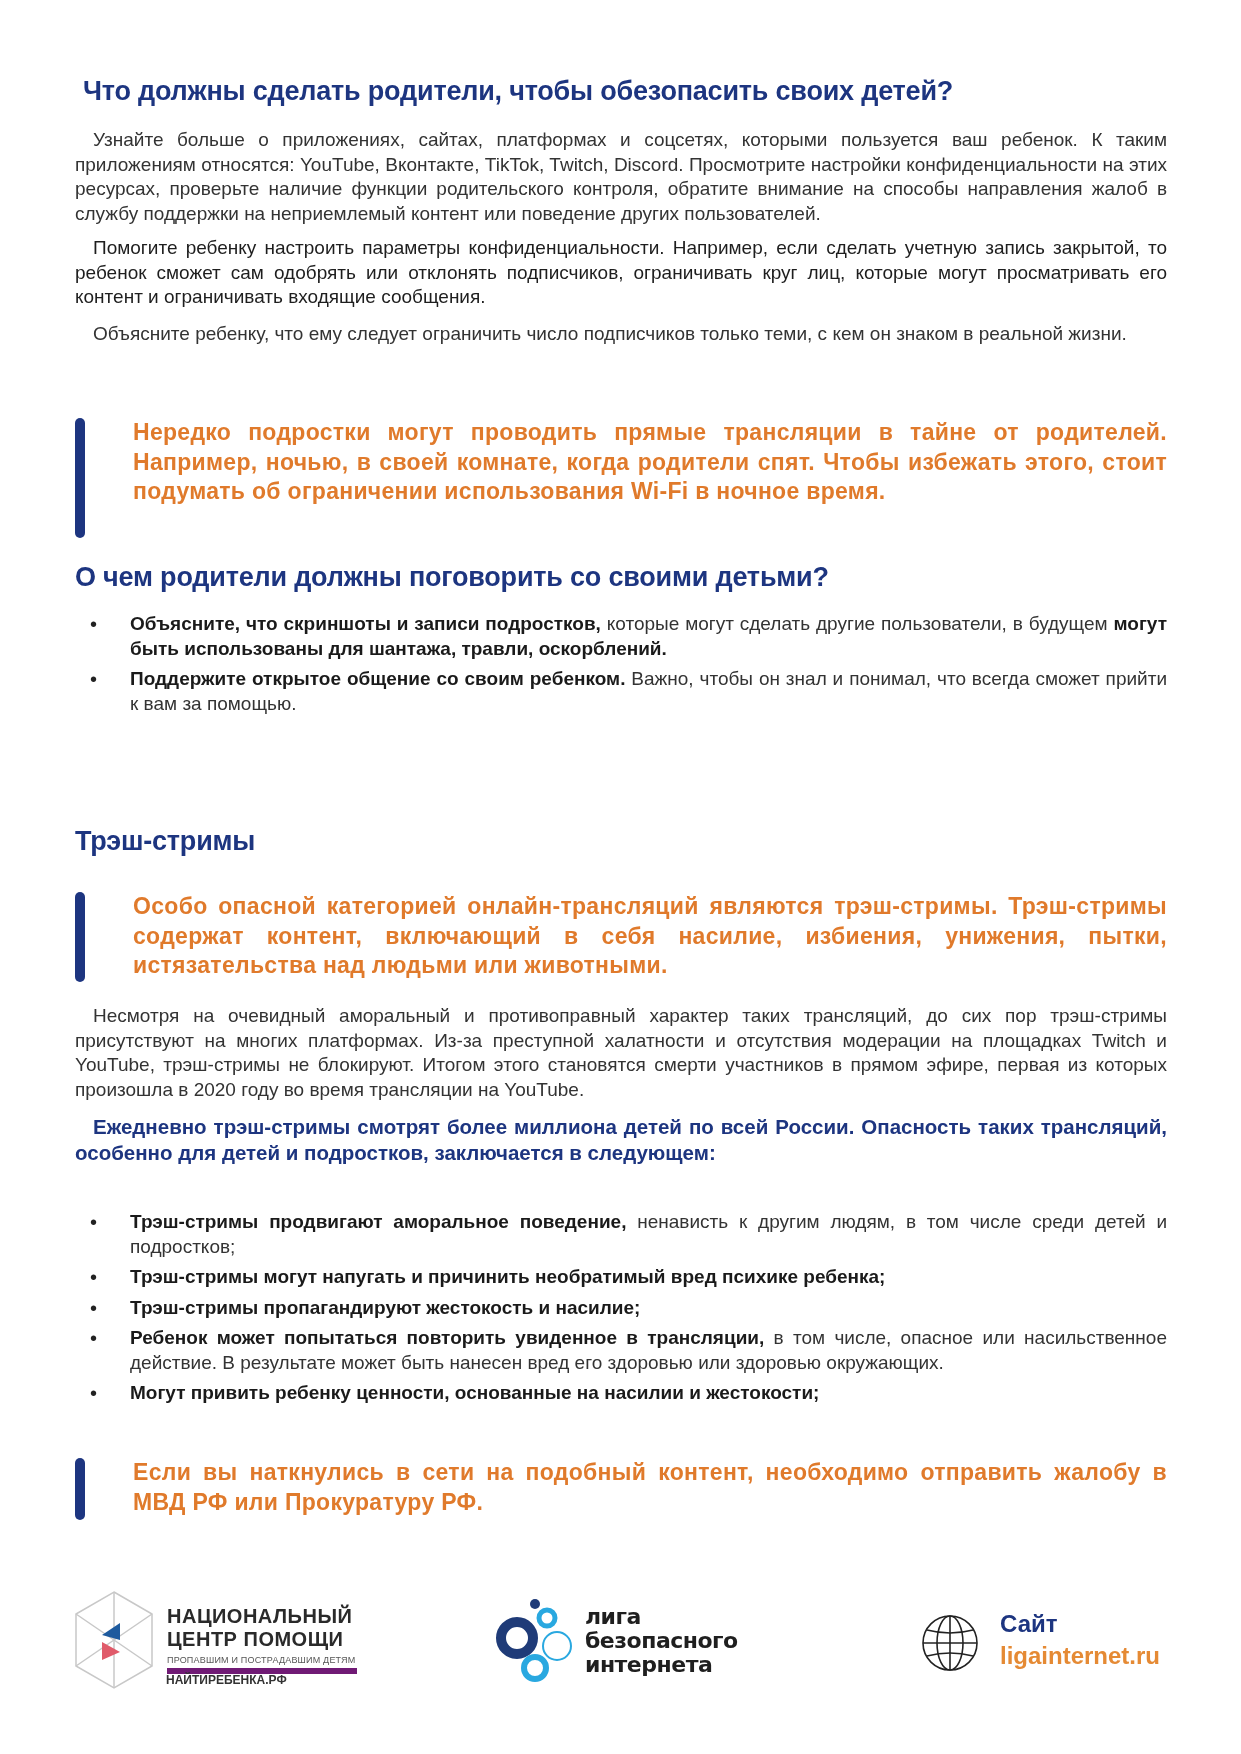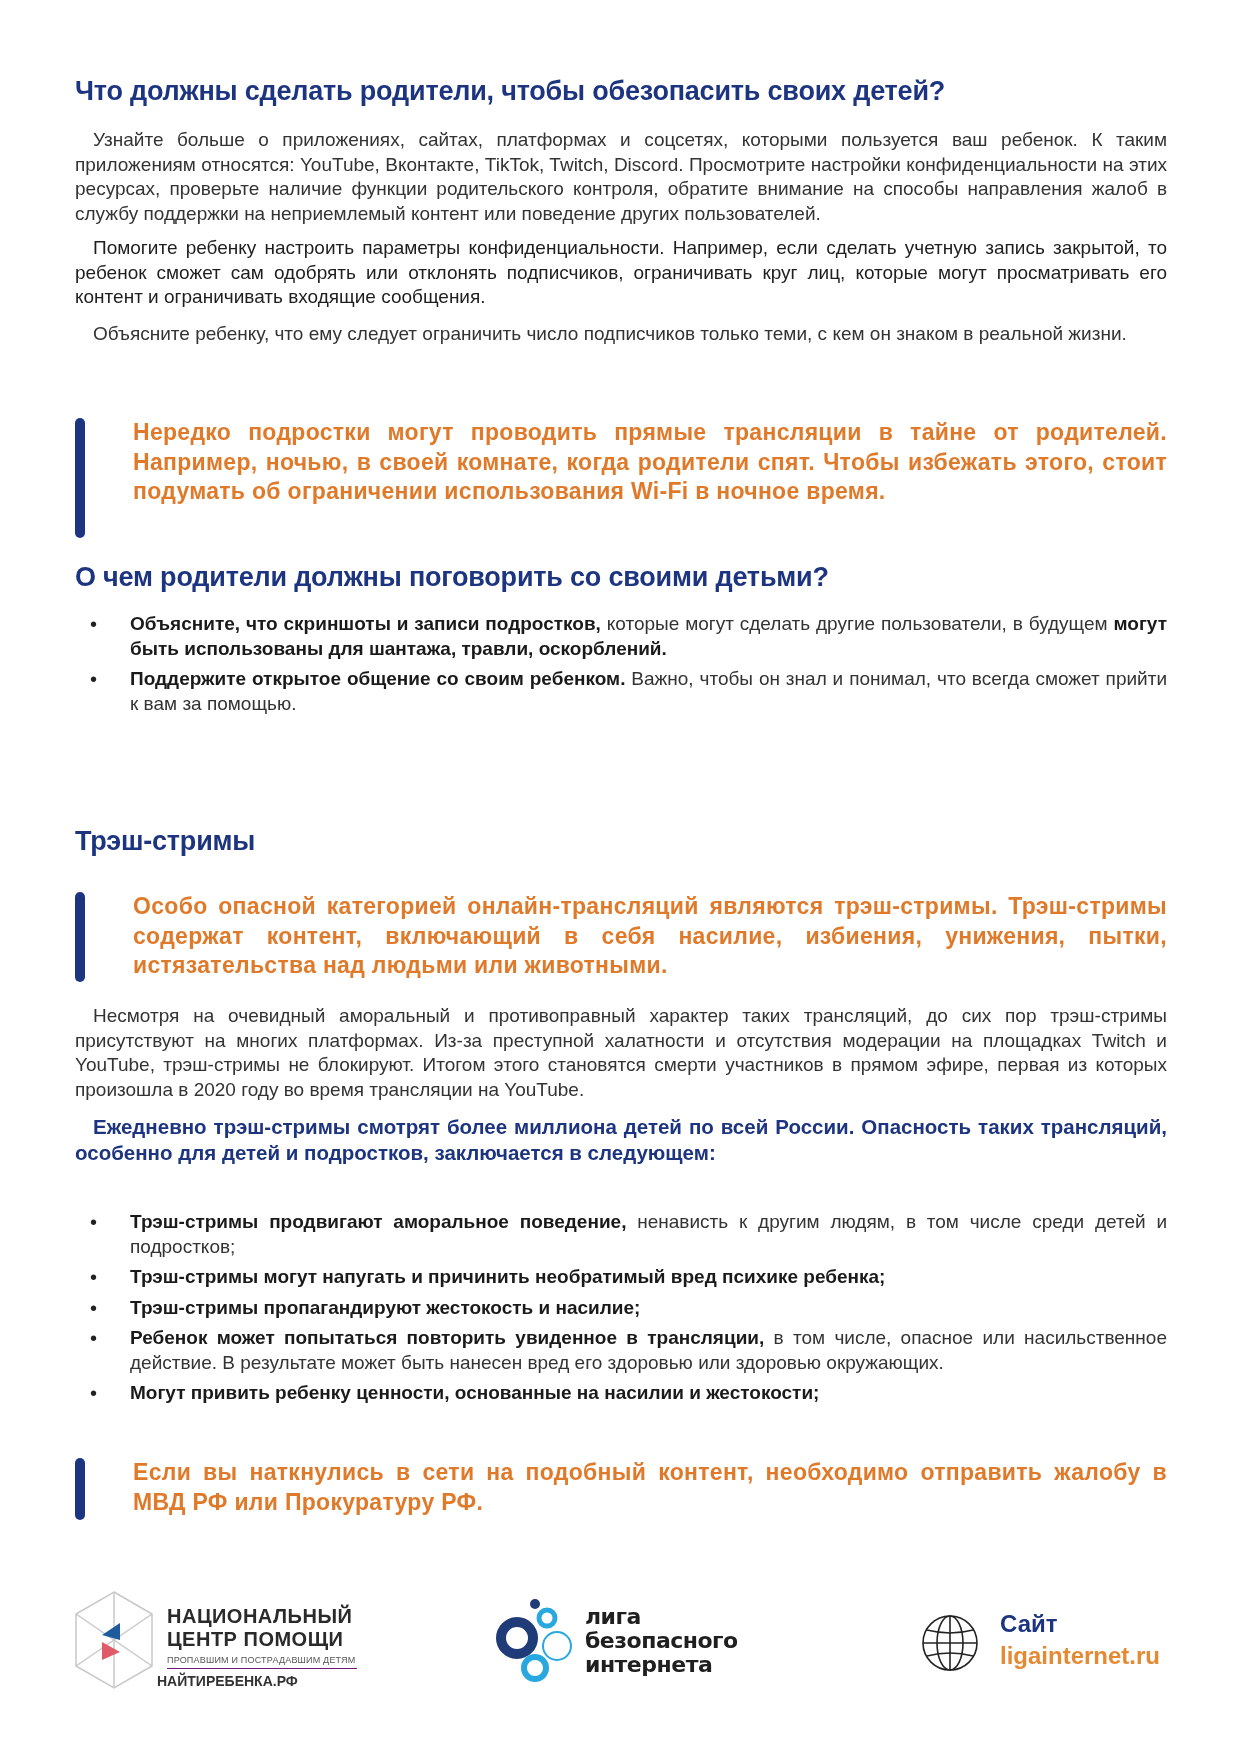--- a/index.html
+++ b/index.html
@@ -5,21 +5,21 @@
     html, body { margin: 0; padding: 0; background: #ffffff; }
     body {
       width: 1241px; height: 1754px; position: relative; overflow: hidden;
       font-family: "Liberation Sans", "DejaVu Sans", sans-serif;
       color: #2b2b2b;
     }
     .page { position: absolute; left: 75px; top: 0; width: 1092px; }
     h2 {
       margin: 0; color: #1d3580; font-weight: 700; font-size: 27px; letter-spacing: -0.2px;
     }
-    .h-main { position: absolute; top: 76px; left: 0; }
+    .h-main { position: absolute; top: 76px; left: 8px; }
     .p {
       font-size: 19px; line-height: 24.5px; text-align: justify; margin: 0;
       text-indent: 18px; color: #333;
     }
     .p.dark { color: #1e1e1e; }
     .callout {
       position: absolute; left: 0; width: 1092px;
     }
     .callout .bar {
       position: absolute; left: 0; top: 0; bottom: 0; width: 10px;
@@ -38,22 +38,22 @@
       content: "•"; position: absolute; left: 15px; top: 0; color: #222; font-size: 20px;
     }
     ul.bullets li b { color: #1a1a1a; font-weight: 700; }
     .emph-blue {
       color: #1d3580; font-weight: 700; font-size: 20.5px; line-height: 26px;
       text-indent: 18px; text-align: justify; margin: 0;
     }
     .footer { position: absolute; top: 1575px; left: 0; width: 1081px; height: 120px; }
     .logo1 { position: absolute; left: 72px; top: 10px; width: 290px; height: 110px; }
     .logo1 .title { position: absolute; left: 95px; top: 20px; font-weight: 700; font-size: 20px; line-height: 23px; color: #2a2a2a; letter-spacing: 0.5px; }
-    .logo1 .sub { position: absolute; left: 95px; top: 70px; font-size: 9px; color: #555; border-bottom: 1px solid #701a75; padding-bottom: 3px; width: 190px; letter-spacing: 0.2px; }
-    .logo1 .url { position: absolute; left: 85px; top: 88px; font-size: 14px; font-weight: 700; color: #333; }
+    .logo1 .sub { position: absolute; left: 95px; top: 70px; font-size: 9px; color: #555; border-bottom: 6px solid #701a75; padding-bottom: 3px; width: 190px; letter-spacing: 0.2px; }
+    .logo1 .url { position: absolute; left: 94px; top: 88px; font-size: 12px; font-weight: 700; color: #333; }
     .logo2 { position: absolute; left: 495px; top: 10px; width: 260px; height: 110px; }
     .logo2 .txt { position: absolute; left: 90px; top: 20px; font-family: "DejaVu Sans", sans-serif; font-weight: 700; font-size: 22px; line-height: 24px; color: #1f1f1f; letter-spacing: -0.5px; }
     .logo3 { position: absolute; left: 920px; top: 10px; width: 260px; height: 110px; }
     .logo3 .site { position: absolute; left: 80px; top: 25px; font-weight: 700; font-size: 24px; color: #1d3580; }
     .logo3 .link { position: absolute; left: 80px; top: 57px; font-weight: 700; font-size: 24px; color: #e58a34; text-decoration: none; }
   </style>
 </head>
 <body>
 
 <div class="page">

